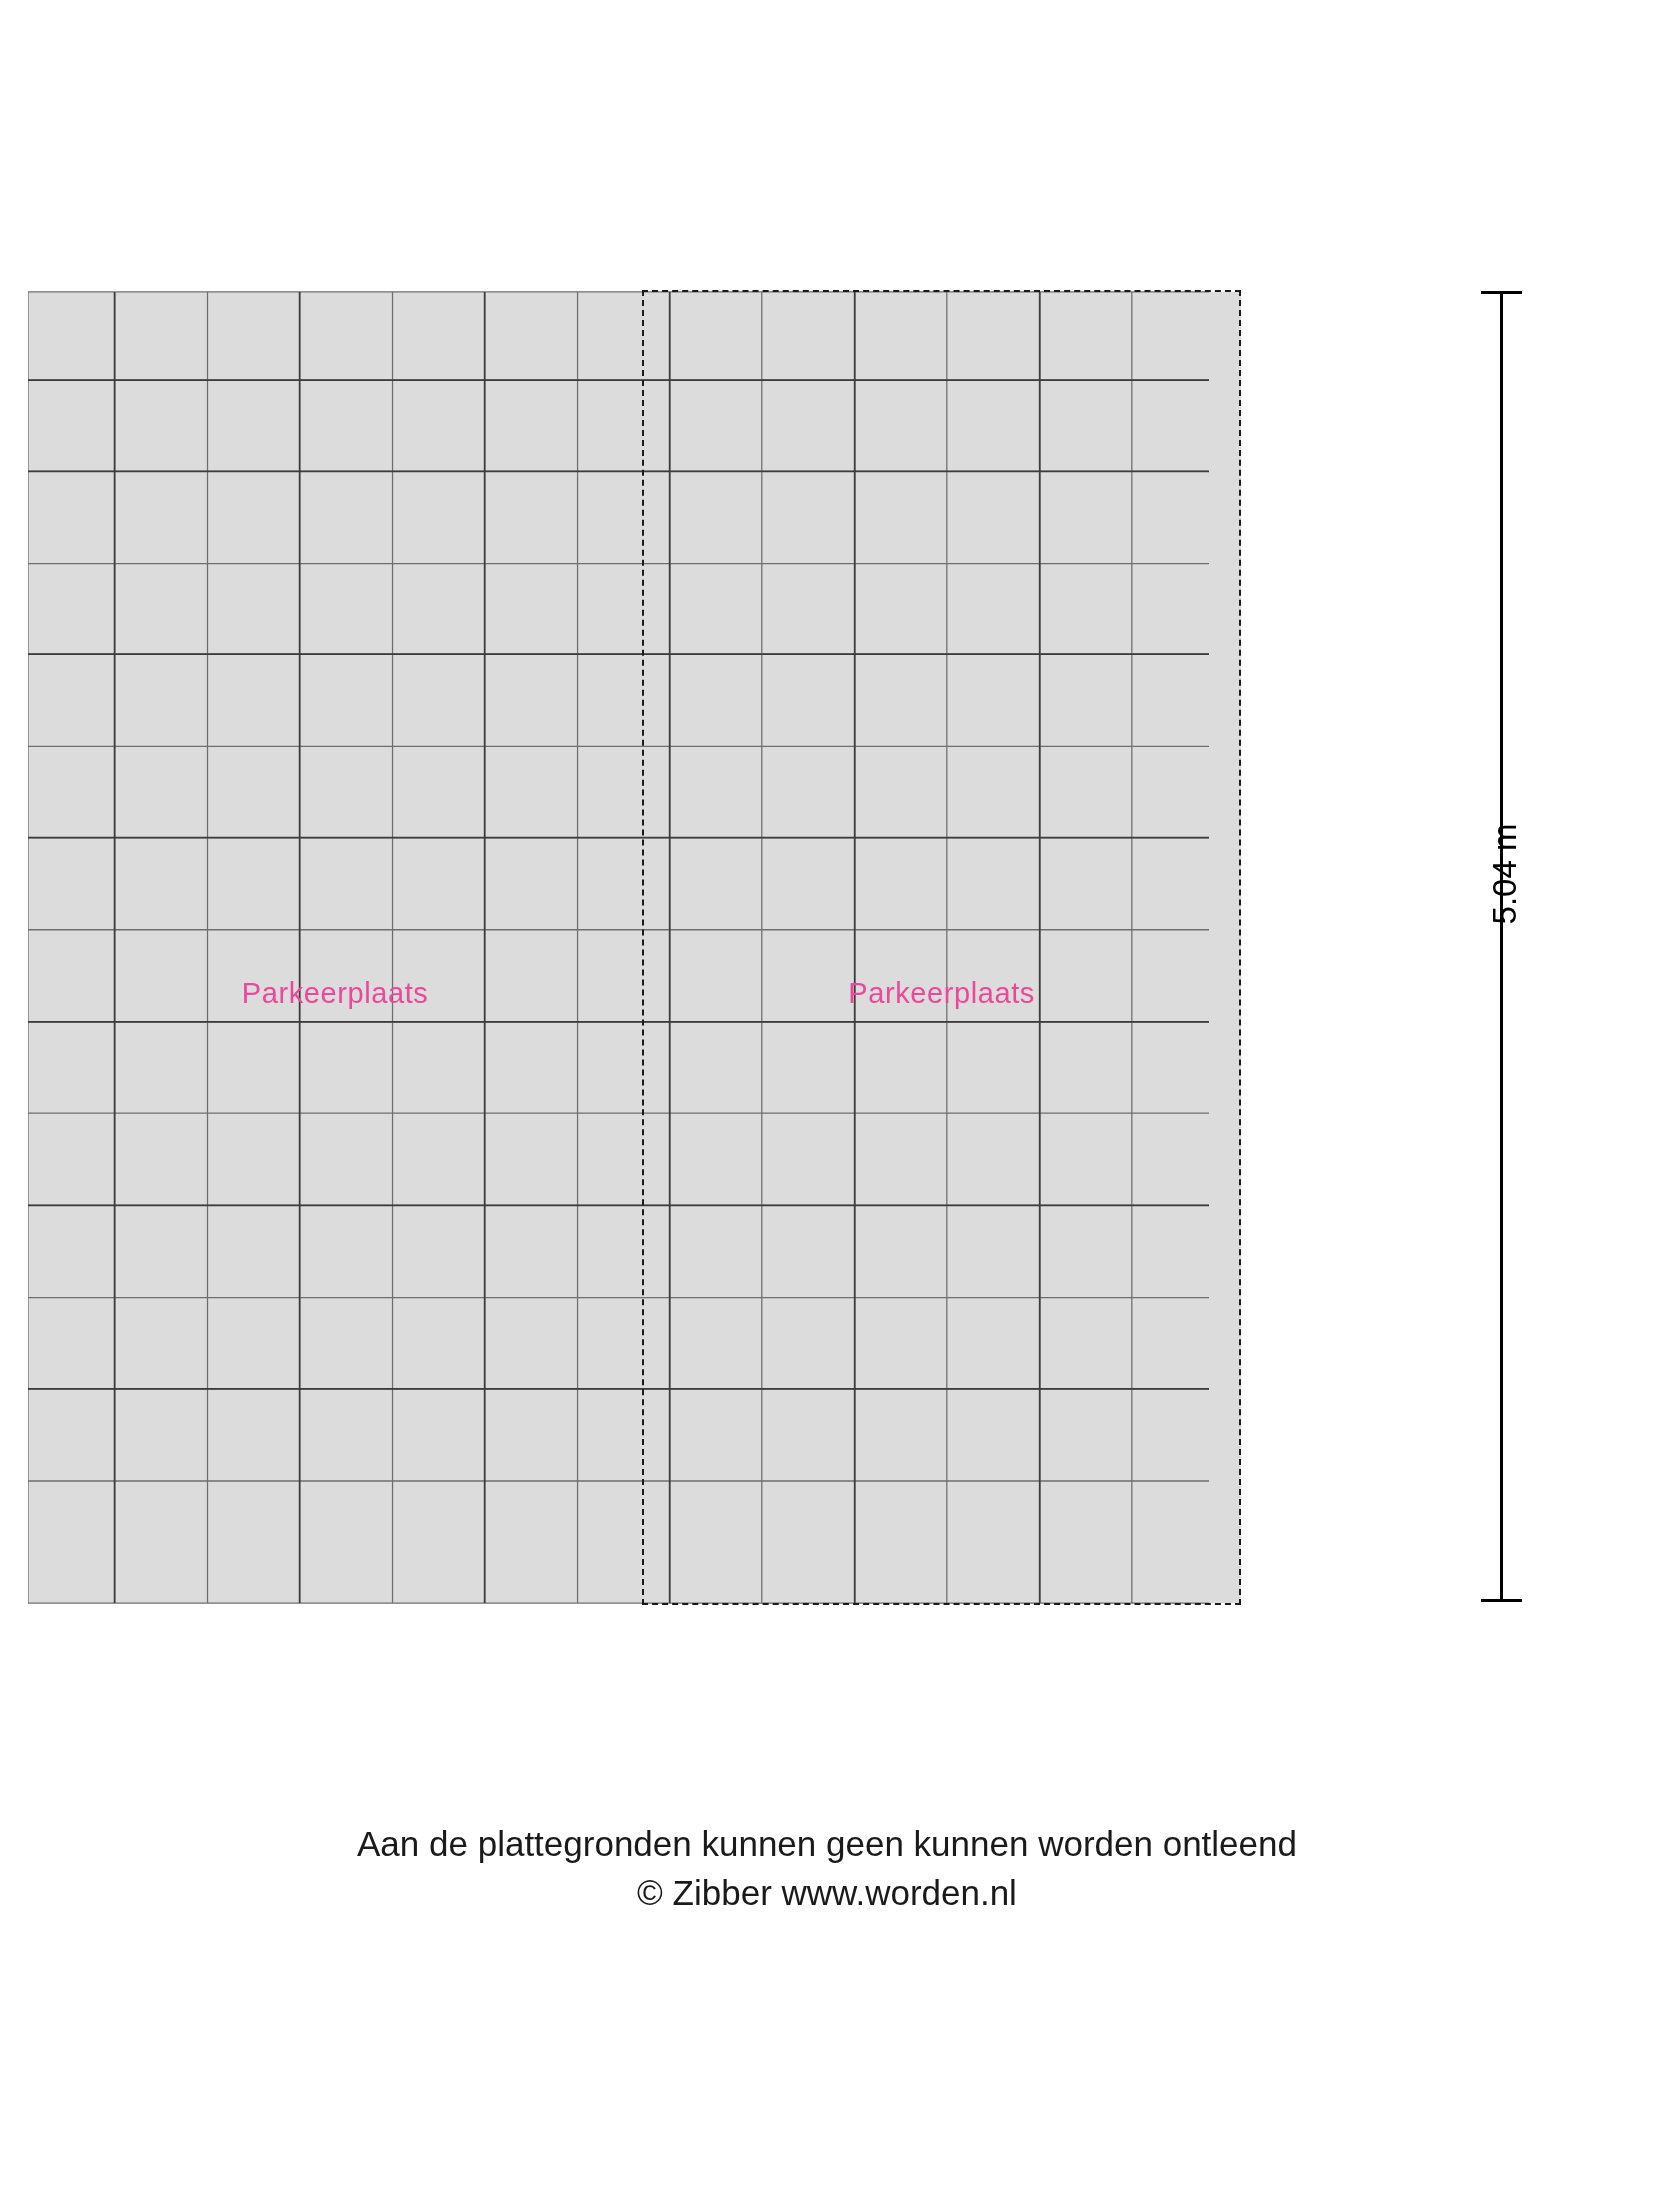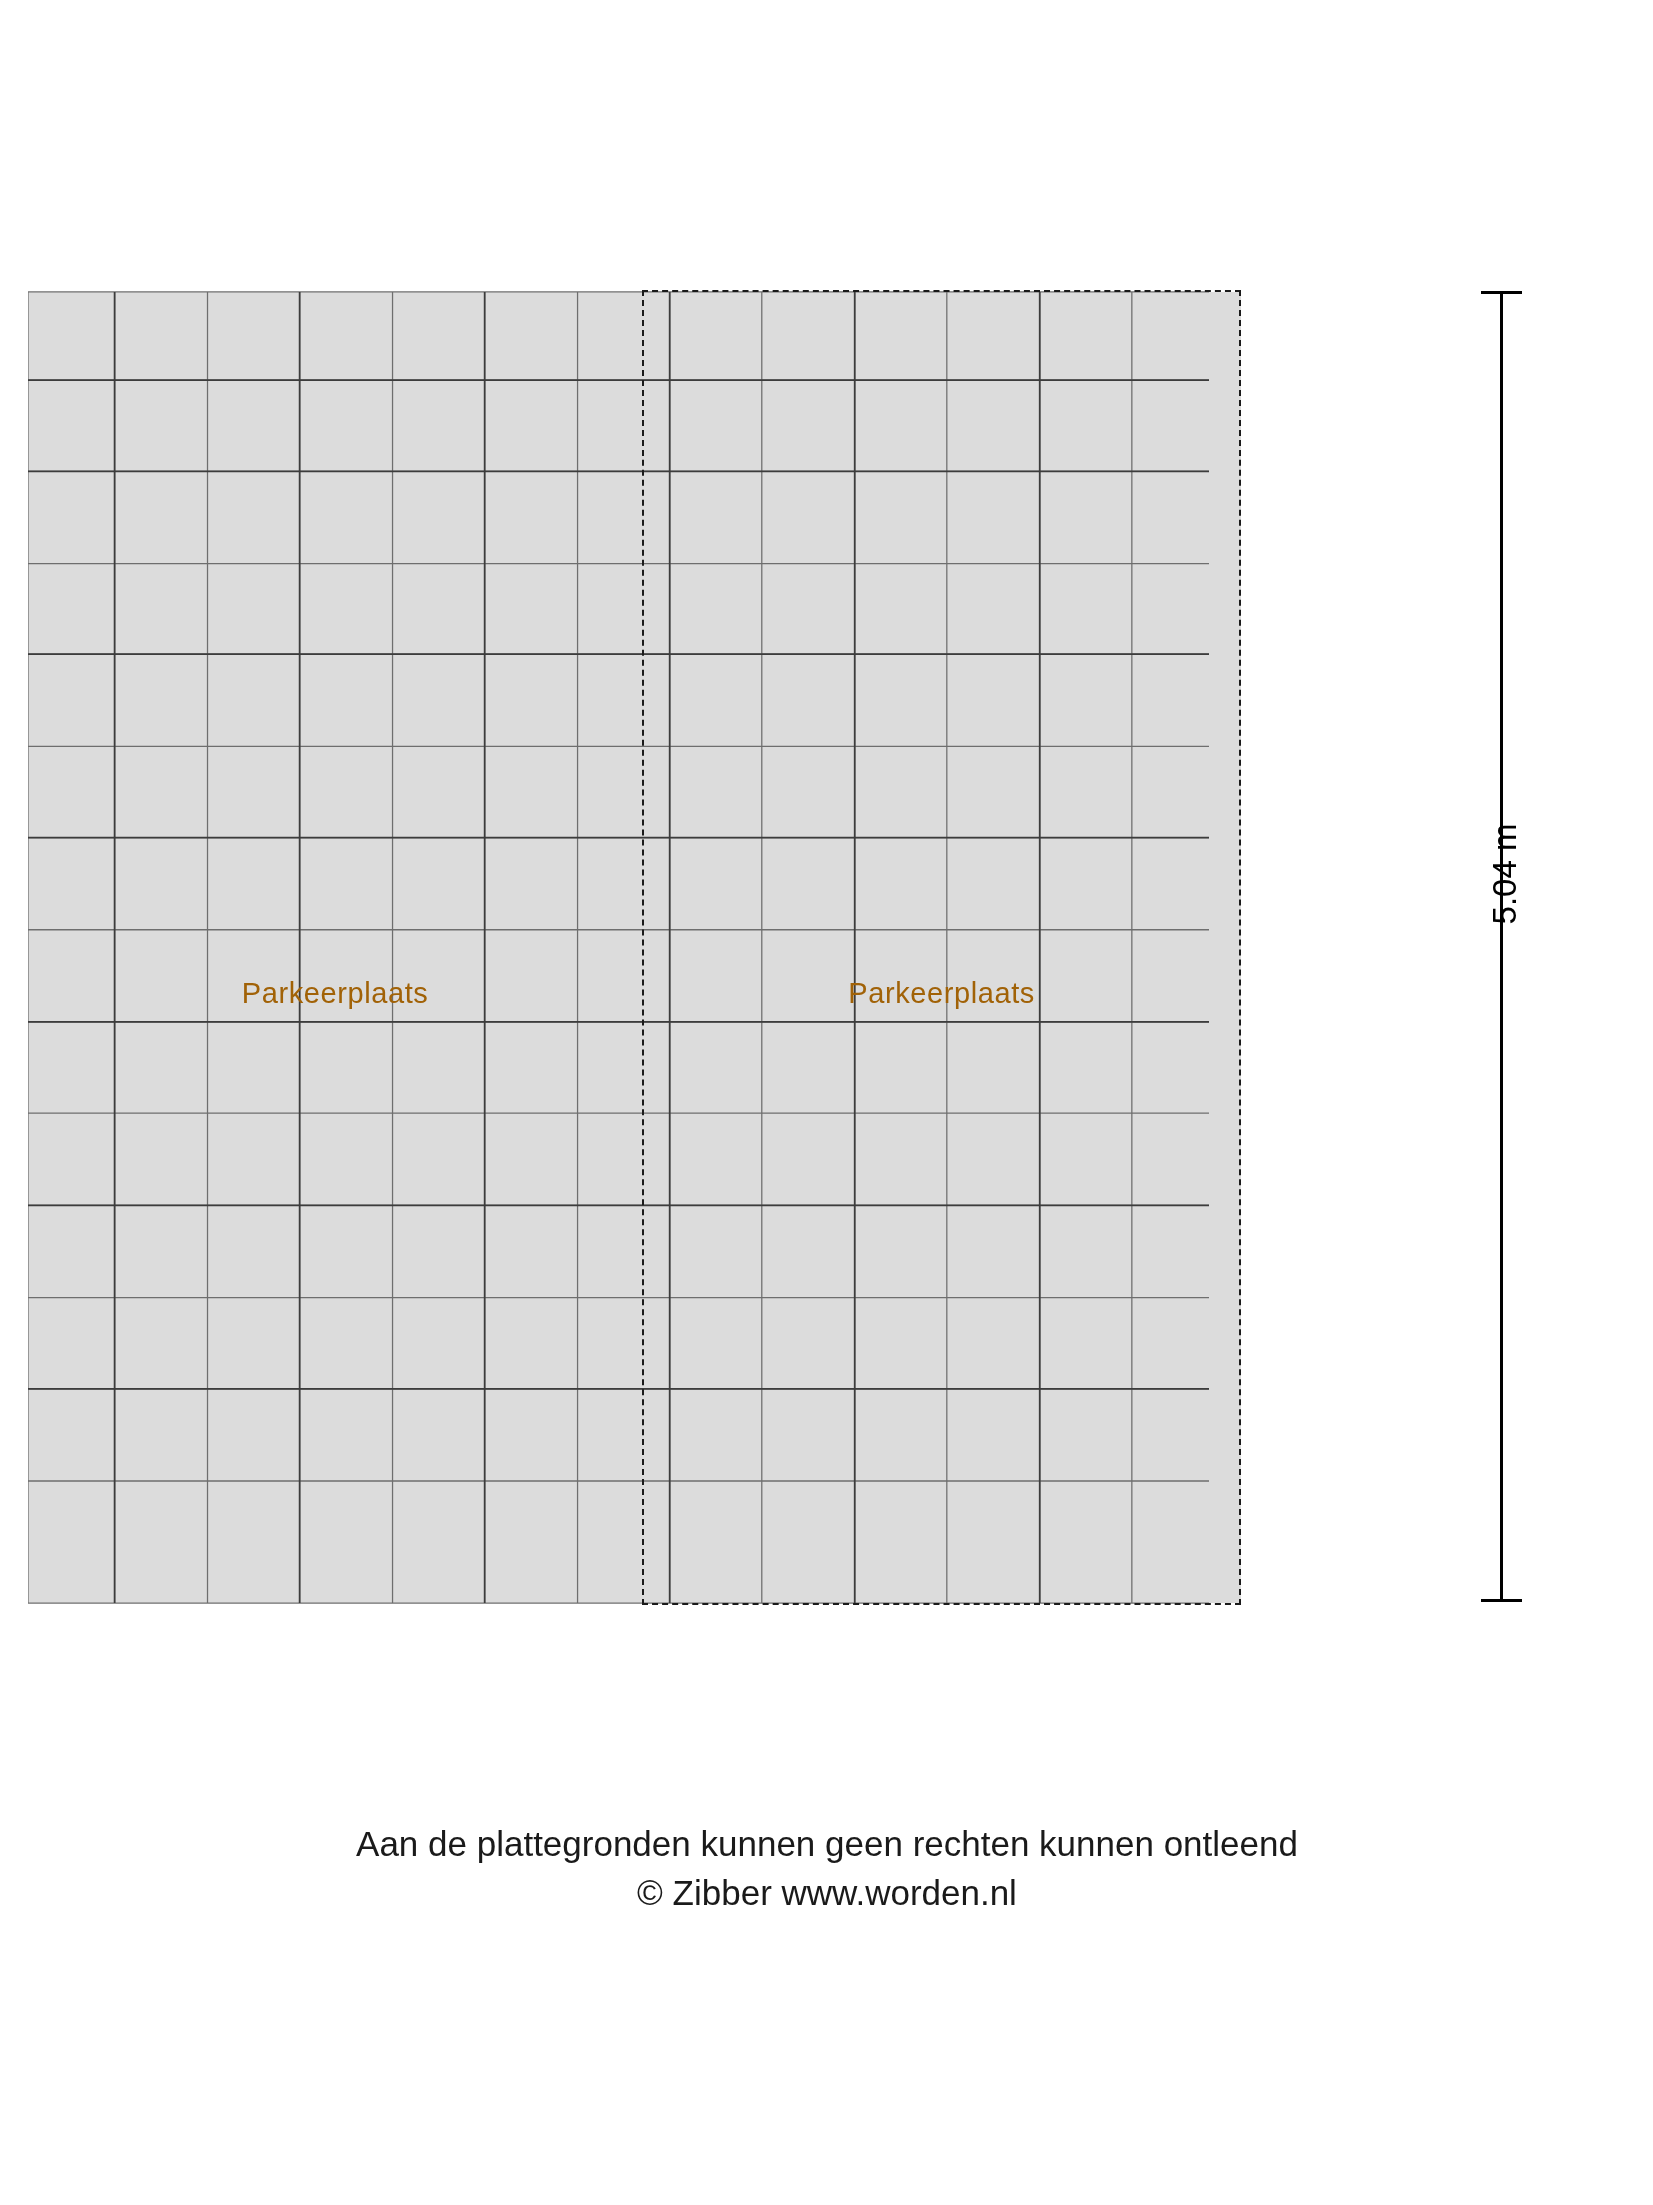--- a/index.html
+++ b/index.html
@@ -71,21 +71,21 @@
     top: 0;
     width: 100%;
     height: 100%;
     pointer-events: none;
   }
 
   .label-room {
     position: absolute;
     font-size: 29px;
     letter-spacing: 0.6px;
-    color: #a16207;
+    color: #ec4899;
     white-space: nowrap;
     text-align: center;
   }
   .label-left {
     left: 87px;
     top: 693px;
     width: 441px;
   }
   .label-right {
     left: 654px;
@@ -214,18 +214,18 @@
   </div>
 
   <div class="dim-vertical">
     <div class="dim-cap top"></div>
     <div class="dim-cap bottom"></div>
   </div>
 
   <div class="dim-label">5.04 m</div>
 
   <div class="footer">
-    <div class="footer-line">Aan de plattegronden kunnen geen rechten kunnen ontleend</div>
+    <div class="footer-line">Aan de plattegronden kunnen geen kunnen worden ontleend</div>
     <div class="footer-line">© Zibber www.worden.nl</div>
   </div>
 
 </div>
 
 
 </body></html>

